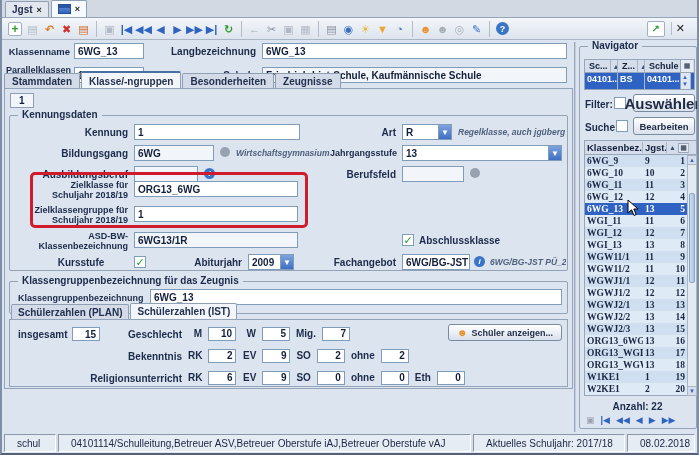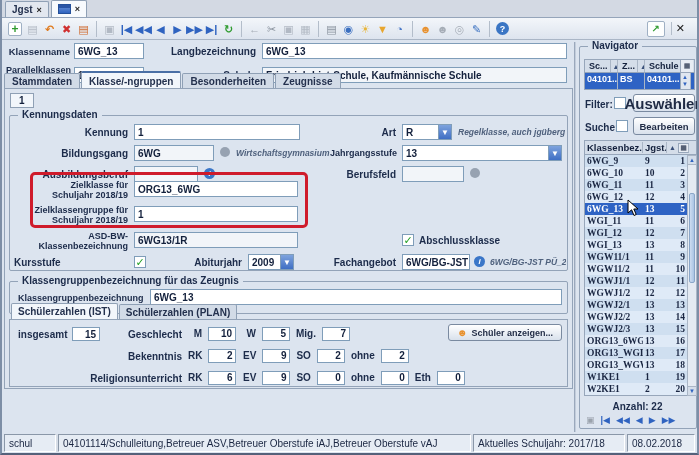--- a/index.html
+++ b/index.html
@@ -77,21 +77,21 @@
   .cc{padding:11px 2px;overflow:hidden;white-space:nowrap;font-family:Liberation Serif, serif;}
   .c0{width:58px;}.c1{width:24px;}.c2{width:20px;text-align:right;}
   .sb{position:absolute;right:0;top:15px;bottom:0;width:10px;background:#e4eaf2;border:1px solid #aab6c6;display:flex;flex-direction:column;}
   .sb-a{height:9px;background:#d4dde9;border-bottom:1px solid #aab6c6;display:flex;align-items:center;justify-content:center;font-size:6px;color:#2f63c0;}
   .sb-a.dn{margin-top:auto;border-top:1px solid #aab6c6;border-bottom:none;}
   .sb-t{height:90px;margin:28px 1px 0 1px;background:linear-gradient(90deg,#cddcf0,#a9c4e4);border:1px solid #8aa6c8;border-radius:2px;}
   .nbi{color:#2f63c0;font-weight:bold;font-size:9px;display:inline-flex;align-items:center;justify-content:center;height:14px;padding:0 2px;}
   .nbi.dis{color:#9aa2ac;}
   
   .statusbar{position:absolute;left:2px;right:2px;top:434px;height:18px;display:flex;gap:2px;align-items:stretch;background:#d6dde7;}
-  .sbc{border:1px solid;border-color:#8a97a8 #ffffff #ffffff #8a97a8;background:#e6ecf4;padding:1px 4px;font-size:10px;display:flex;align-items:center;white-space:nowrap;overflow:hidden;color:#1a2642;}
+  .sbc{border:1px solid;border-color:#8a97a8 #ffffff #ffffff #8a97a8;background:#e6ecf4;padding:1px 12px;font-size:10px;display:flex;align-items:center;white-space:nowrap;overflow:hidden;color:#1a2642;}
   .cursor{position:absolute;z-index:50;pointer-events:none;}
 </style>
 </head>
 <body>
 
 <div class="app">
 
   <div class="tabstrip">
     <div class="wtab">
       <span>Jgst</span>
@@ -226,42 +226,42 @@
       <span class="fld abs" style="left:124px;top:90px;width:164px;">1</span>
 
       <span class="lbl2 abs" style="left:10px;top:115px;width:108px;text-align:right;">
         <span>ASD-BW-</span><br>
         <span>Klassenbezeichnung</span>
       </span>
       <span class="fld ro abs" style="left:124px;top:116px;width:164px;">6WG13/1R</span>
       <span class="cb abs on" style="left:392px;top:118px;"></span>
       <span class="lbl abs" style="left:409px;top:119px;">Abschlussklasse</span>
 
-      <span class="lbl abs" style="left:4px;top:141px;width:118px;text-align:left;">Kursstufe</span>
+      <span class="lbl abs" style="left:12px;top:141px;width:118px;text-align:center;">Kursstufe</span>
       <span class="cb abs on" style="left:124px;top:140px;"></span>
       <span class="lbl abs" style="left:170px;top:141px;width:62px;text-align:right;">Abiturjahr</span>
       <span class="fld dd abs" style="left:238px;top:138px;width:46px;">
         <span>2009</span>
         <span class="dda">▼</span>
       </span>
       <span class="lbl abs" style="left:296px;top:141px;width:90px;text-align:right;">Fachangebot</span>
       <span class="fld abs" style="left:392px;top:138px;width:68px;">6WG/BG-JST P</span>
       <span class="info abs" style="left:464px;top:140px;"></span>
       <span class="hint abs" style="left:480px;top:141px;right:1px;overflow:hidden;">6WG/BG-JST PÜ_2018</span>
     </div>
 
     <div class="gb" style="left:4px;top:192px;width:559px;height:33px;">
       <span class="gt">Klassengruppenbezeichnung für das Zeugnis</span>
       <span class="lbl abs" style="left:8px;top:11px;font-size:9px;">Klassengruppenbezeichnung</span>
       <span class="fld abs" style="left:140px;top:7px;width:412px;">6WG_13</span>
     </div>
 
     <div class="abs" style="left:6px;top:214px;display:flex;align-items:flex-end;gap:1px;">
+      <span class="stab">Schülerzahlen (PLAN)</span>
       <span class="stab active">Schülerzahlen (IST)</span>
-      <span class="stab">Schülerzahlen (PLAN)</span>
     </div>
 
     <div class="statspanel">
       <span class="lbl abs" style="left:8px;top:9px;">insgesamt</span>
       <span class="sfld abs" style="left:62px;top:7px;">15</span>
       <span class="lbl abs" style="left:92px;top:9px;width:80px;text-align:right;">Geschlecht</span>
       <span class="pair-row" style="top:6px;">
           <span class="slbl">M</span>
           <span class="sfld">10</span>
           <span class="slbl">W</span>

